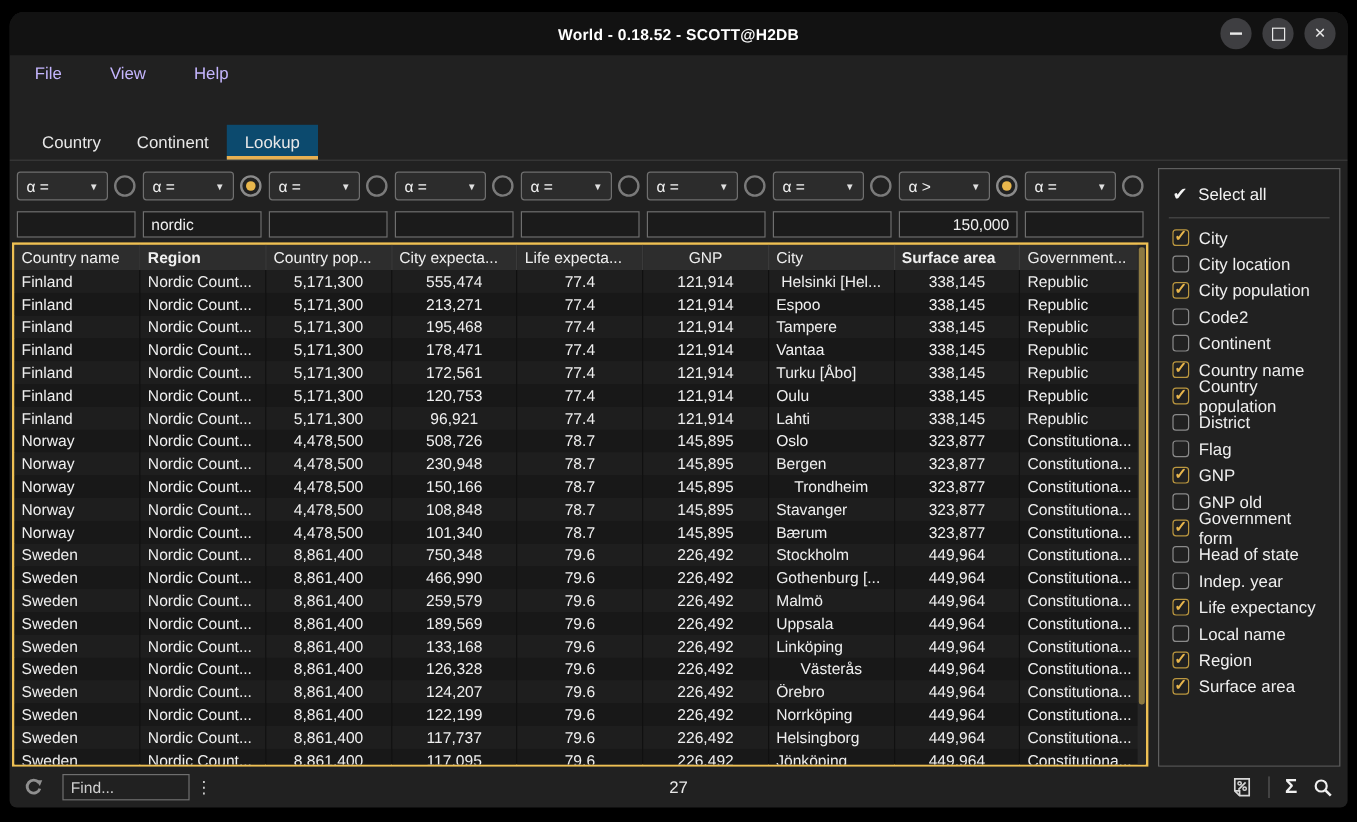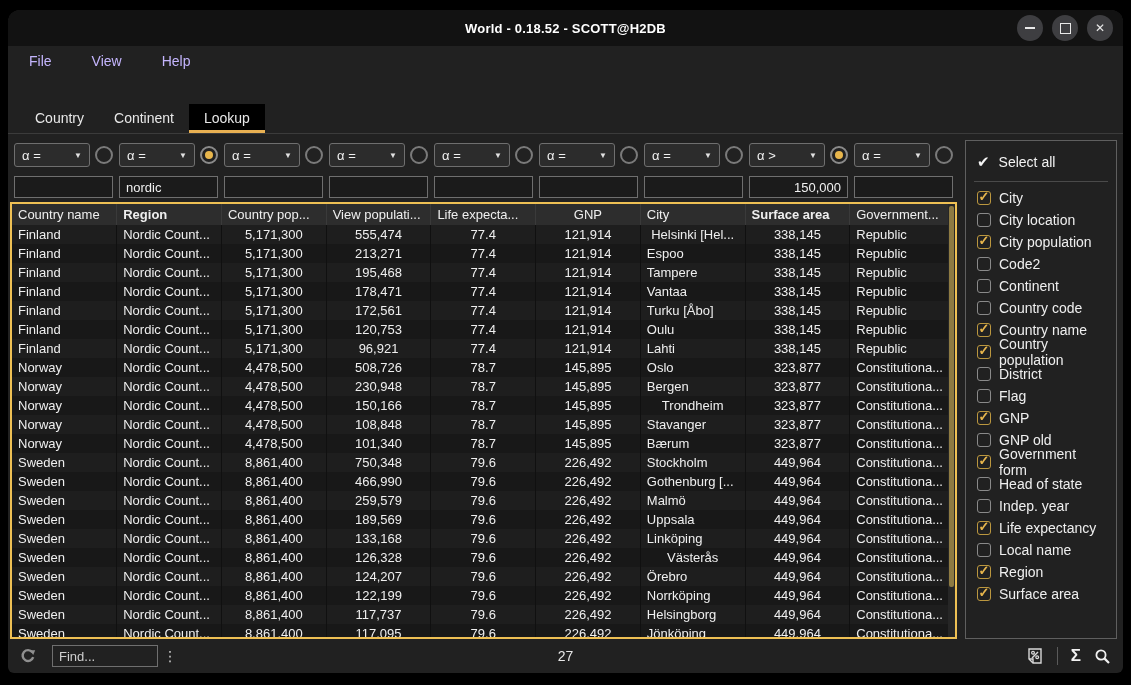--- a/index.html
+++ b/index.html
@@ -12,21 +12,21 @@
   .controls{position:absolute;right:10px;top:5px;display:flex;gap:9px;}
   .winbtn{width:26px;height:26px;border-radius:50%;background:#3e3e41;color:#e9e9e9;display:flex;align-items:center;justify-content:center;font-size:12px;cursor:default;}
   .minus-glyph{display:block;width:10px;height:2px;background:#e9e9e9;}
   .square-glyph{display:block;width:9px;height:9px;border:1.5px solid #e9e9e9;}
 
   
   .menubar{flex:0 0 30px;display:flex;align-items:center;padding-left:10px;color:#c4b5fd;font-size:14px;gap:18px;}
   .menu-item{padding:4px 11px;}
   .tabbar{flex:0 0 31px;display:flex;align-items:flex-end;padding-left:12px;border-bottom:1px solid #3b3b3b;}
   .tab{padding:6px 15px 7px;font-size:14px;color:#e8e8e8;}
-  .tab.active{background:#000000;border-bottom:3px solid #e8b052;padding-bottom:4px;margin-top:28px;}
+  .tab.active{background:#0c4a6e;border-bottom:3px solid #e8b052;padding-bottom:4px;margin-top:28px;}
 
   
   .main{flex:1;display:flex;padding:6px 6px 0 2px;overflow:hidden;}
   .left{width:947px;flex:0 0 947px;display:flex;flex-direction:column;}
 
   
   .filters{display:grid;grid-template-columns:repeat(9,1fr);height:60px;padding:0 1px;}
   .filter-cell{padding:2px 3px;display:flex;flex-direction:column;justify-content:space-between;}
   .filter-top{display:flex;align-items:center;gap:5px;height:26px;}
   .dropdown{flex:1;height:24px;background:#2c2c2c;border:1px solid #6f6f6f;border-radius:3px;display:flex;align-items:center;justify-content:space-between;padding:0 7px;color:#f0f0f0;font-size:13px;box-sizing:border-box;}
@@ -195,21 +195,21 @@
               <input class="filter-input" style="text-align: left;">
             </div>
           </div>
         <div class="tablewrap">
           <table>
             <thead id="thead">
                 <tr>
                   <th style="text-align: left;">Country name</th>
                   <th class="bold" style="text-align: left;">Region</th>
                   <th style="text-align: left;">Country pop...</th>
-                  <th style="text-align: left;">View populati...</th>
+                  <th style="text-align: left;">City expecta...</th>
                   <th style="text-align: left;">Life expecta...</th>
                   <th style="text-align: center;">GNP</th>
                   <th style="text-align: left;">City</th>
                   <th class="bold" style="text-align: left;">Surface area</th>
                   <th style="text-align: left;">Government...</th>
                 </tr>
               </thead>
             <tbody id="tbody">
                 <tr>
                   <td style="text-align: left;">Finland</td>
@@ -491,24 +491,20 @@
               <span class="checkbox checked"></span>
               <span>City population</span>
             </div>
             <div class="field">
               <span class="checkbox"></span>
               <span>Code2</span>
             </div>
             <div class="field">
               <span class="checkbox"></span>
               <span>Continent</span>
-            </div>
-            <div class="field">
-              <span class="checkbox"></span>
-              <span>Country code</span>
             </div>
             <div class="field">
               <span class="checkbox checked"></span>
               <span>Country name</span>
             </div>
             <div class="field">
               <span class="checkbox checked"></span>
               <span>Country population</span>
             </div>
             <div class="field">

